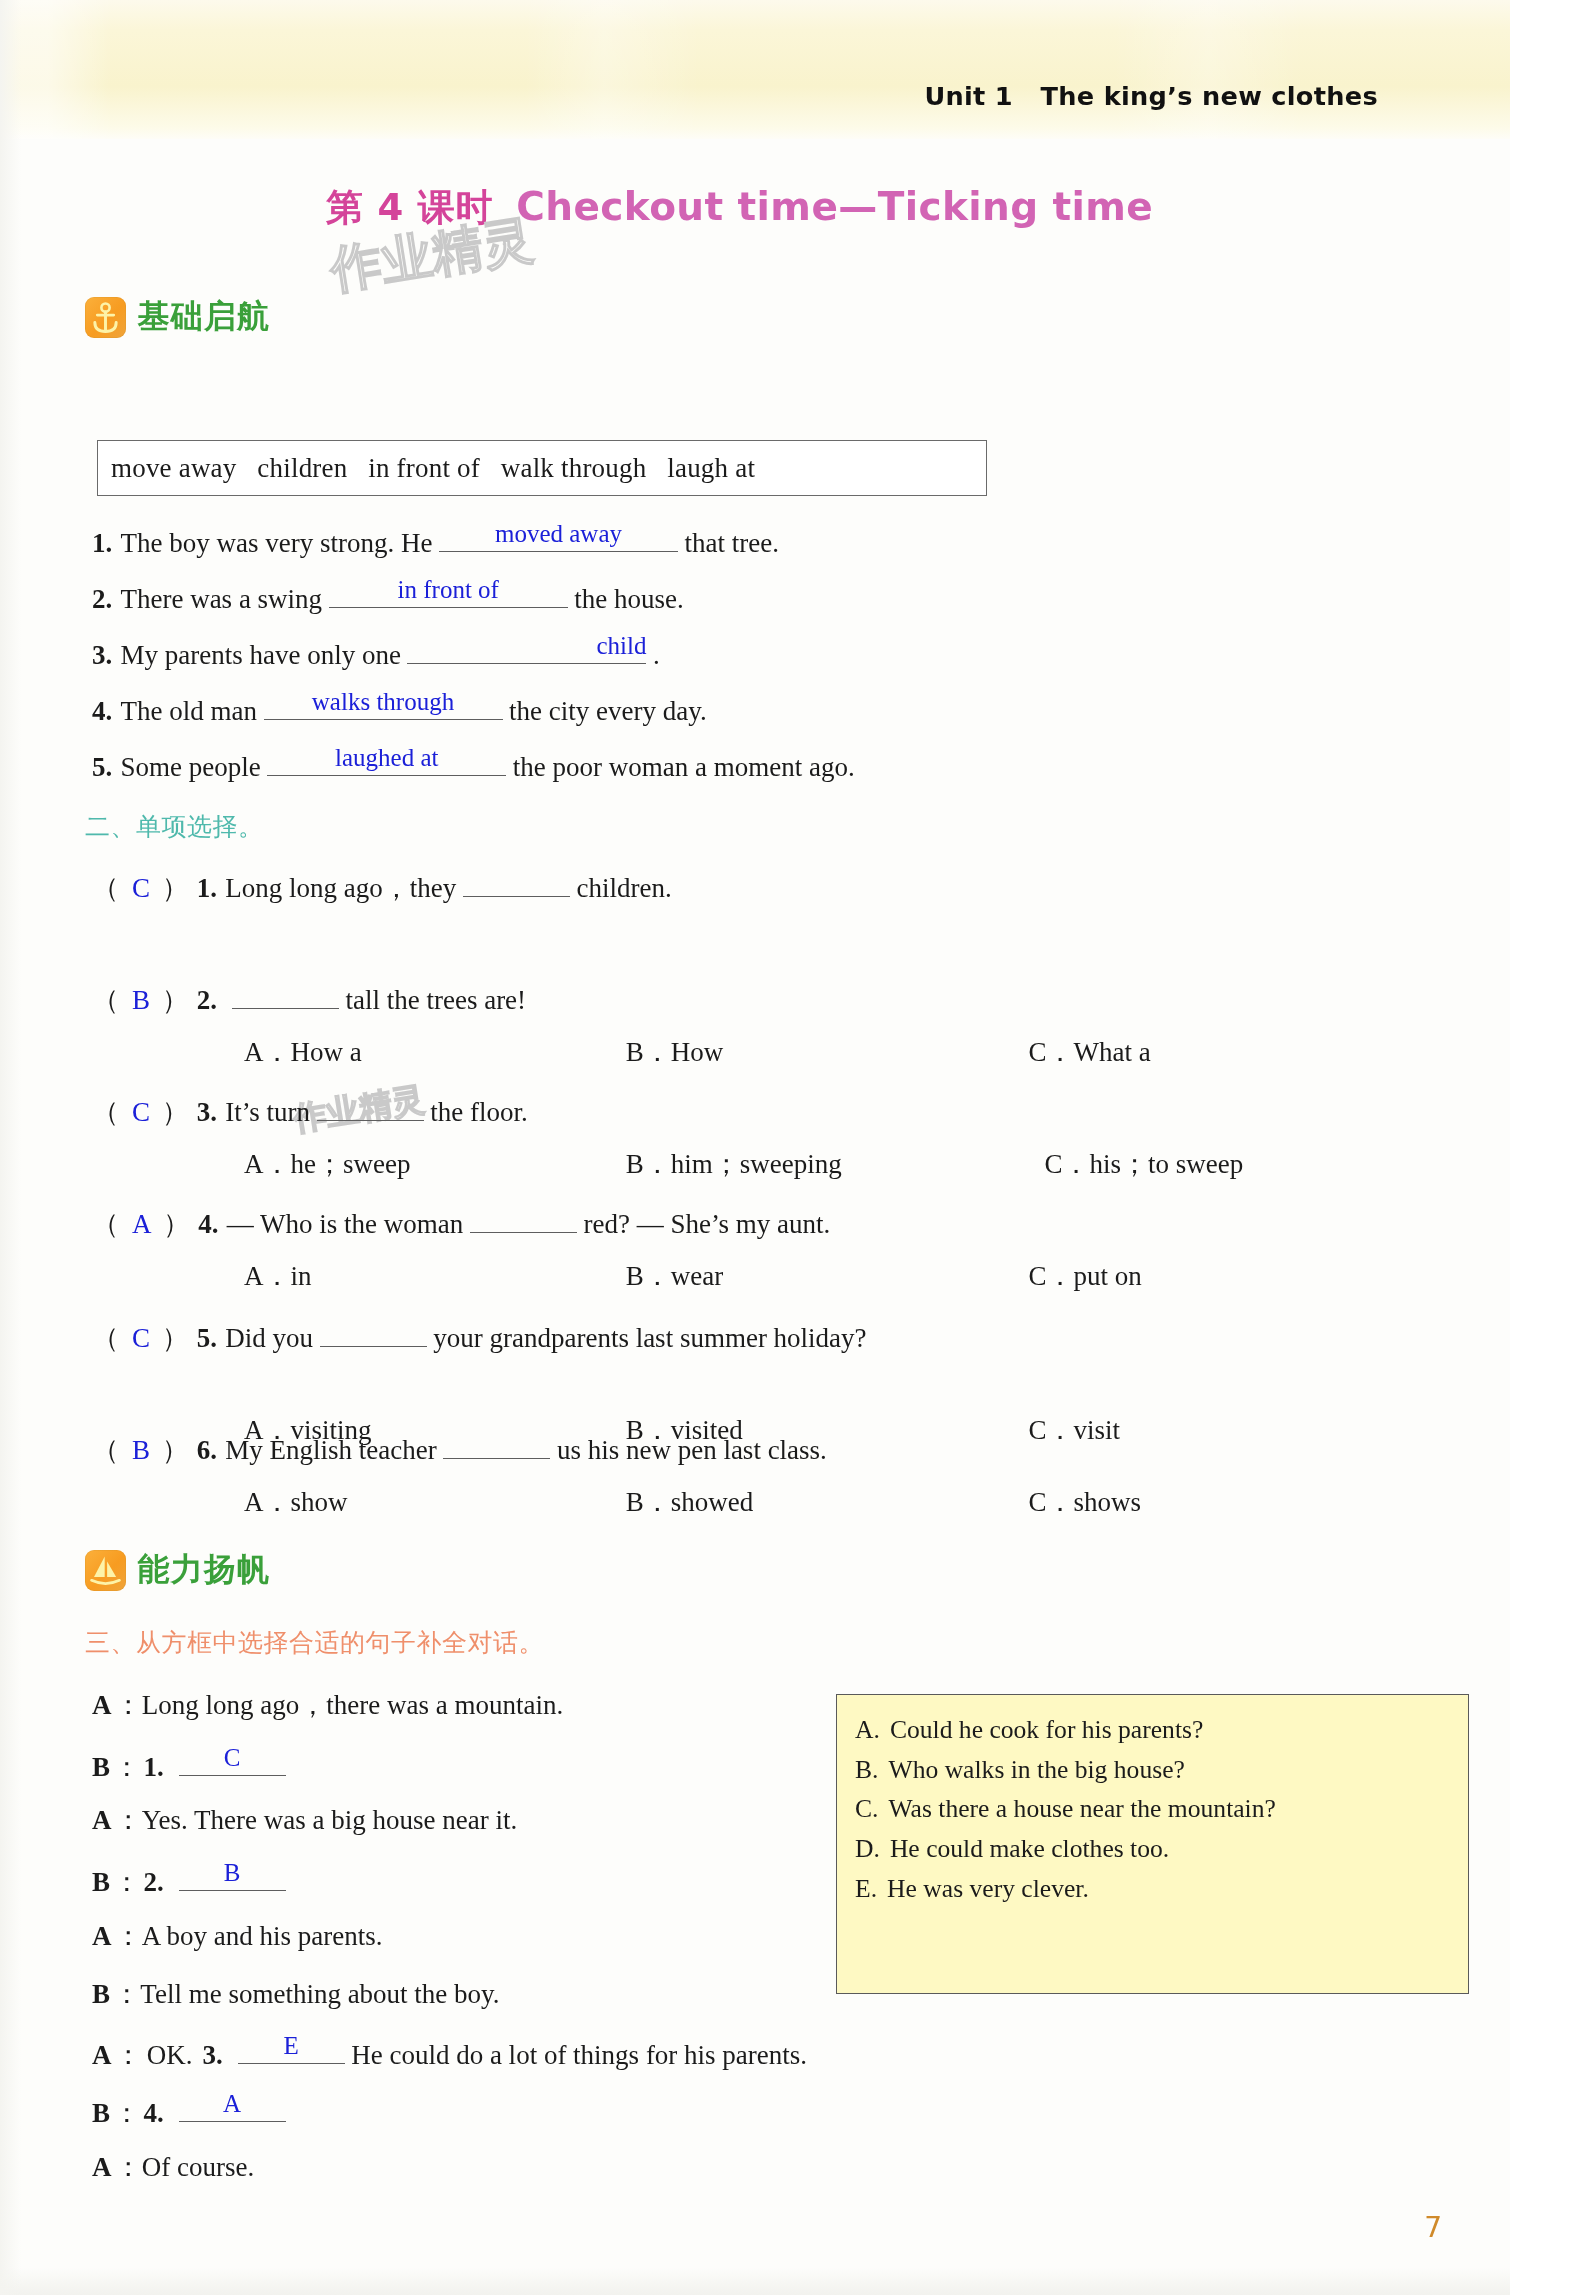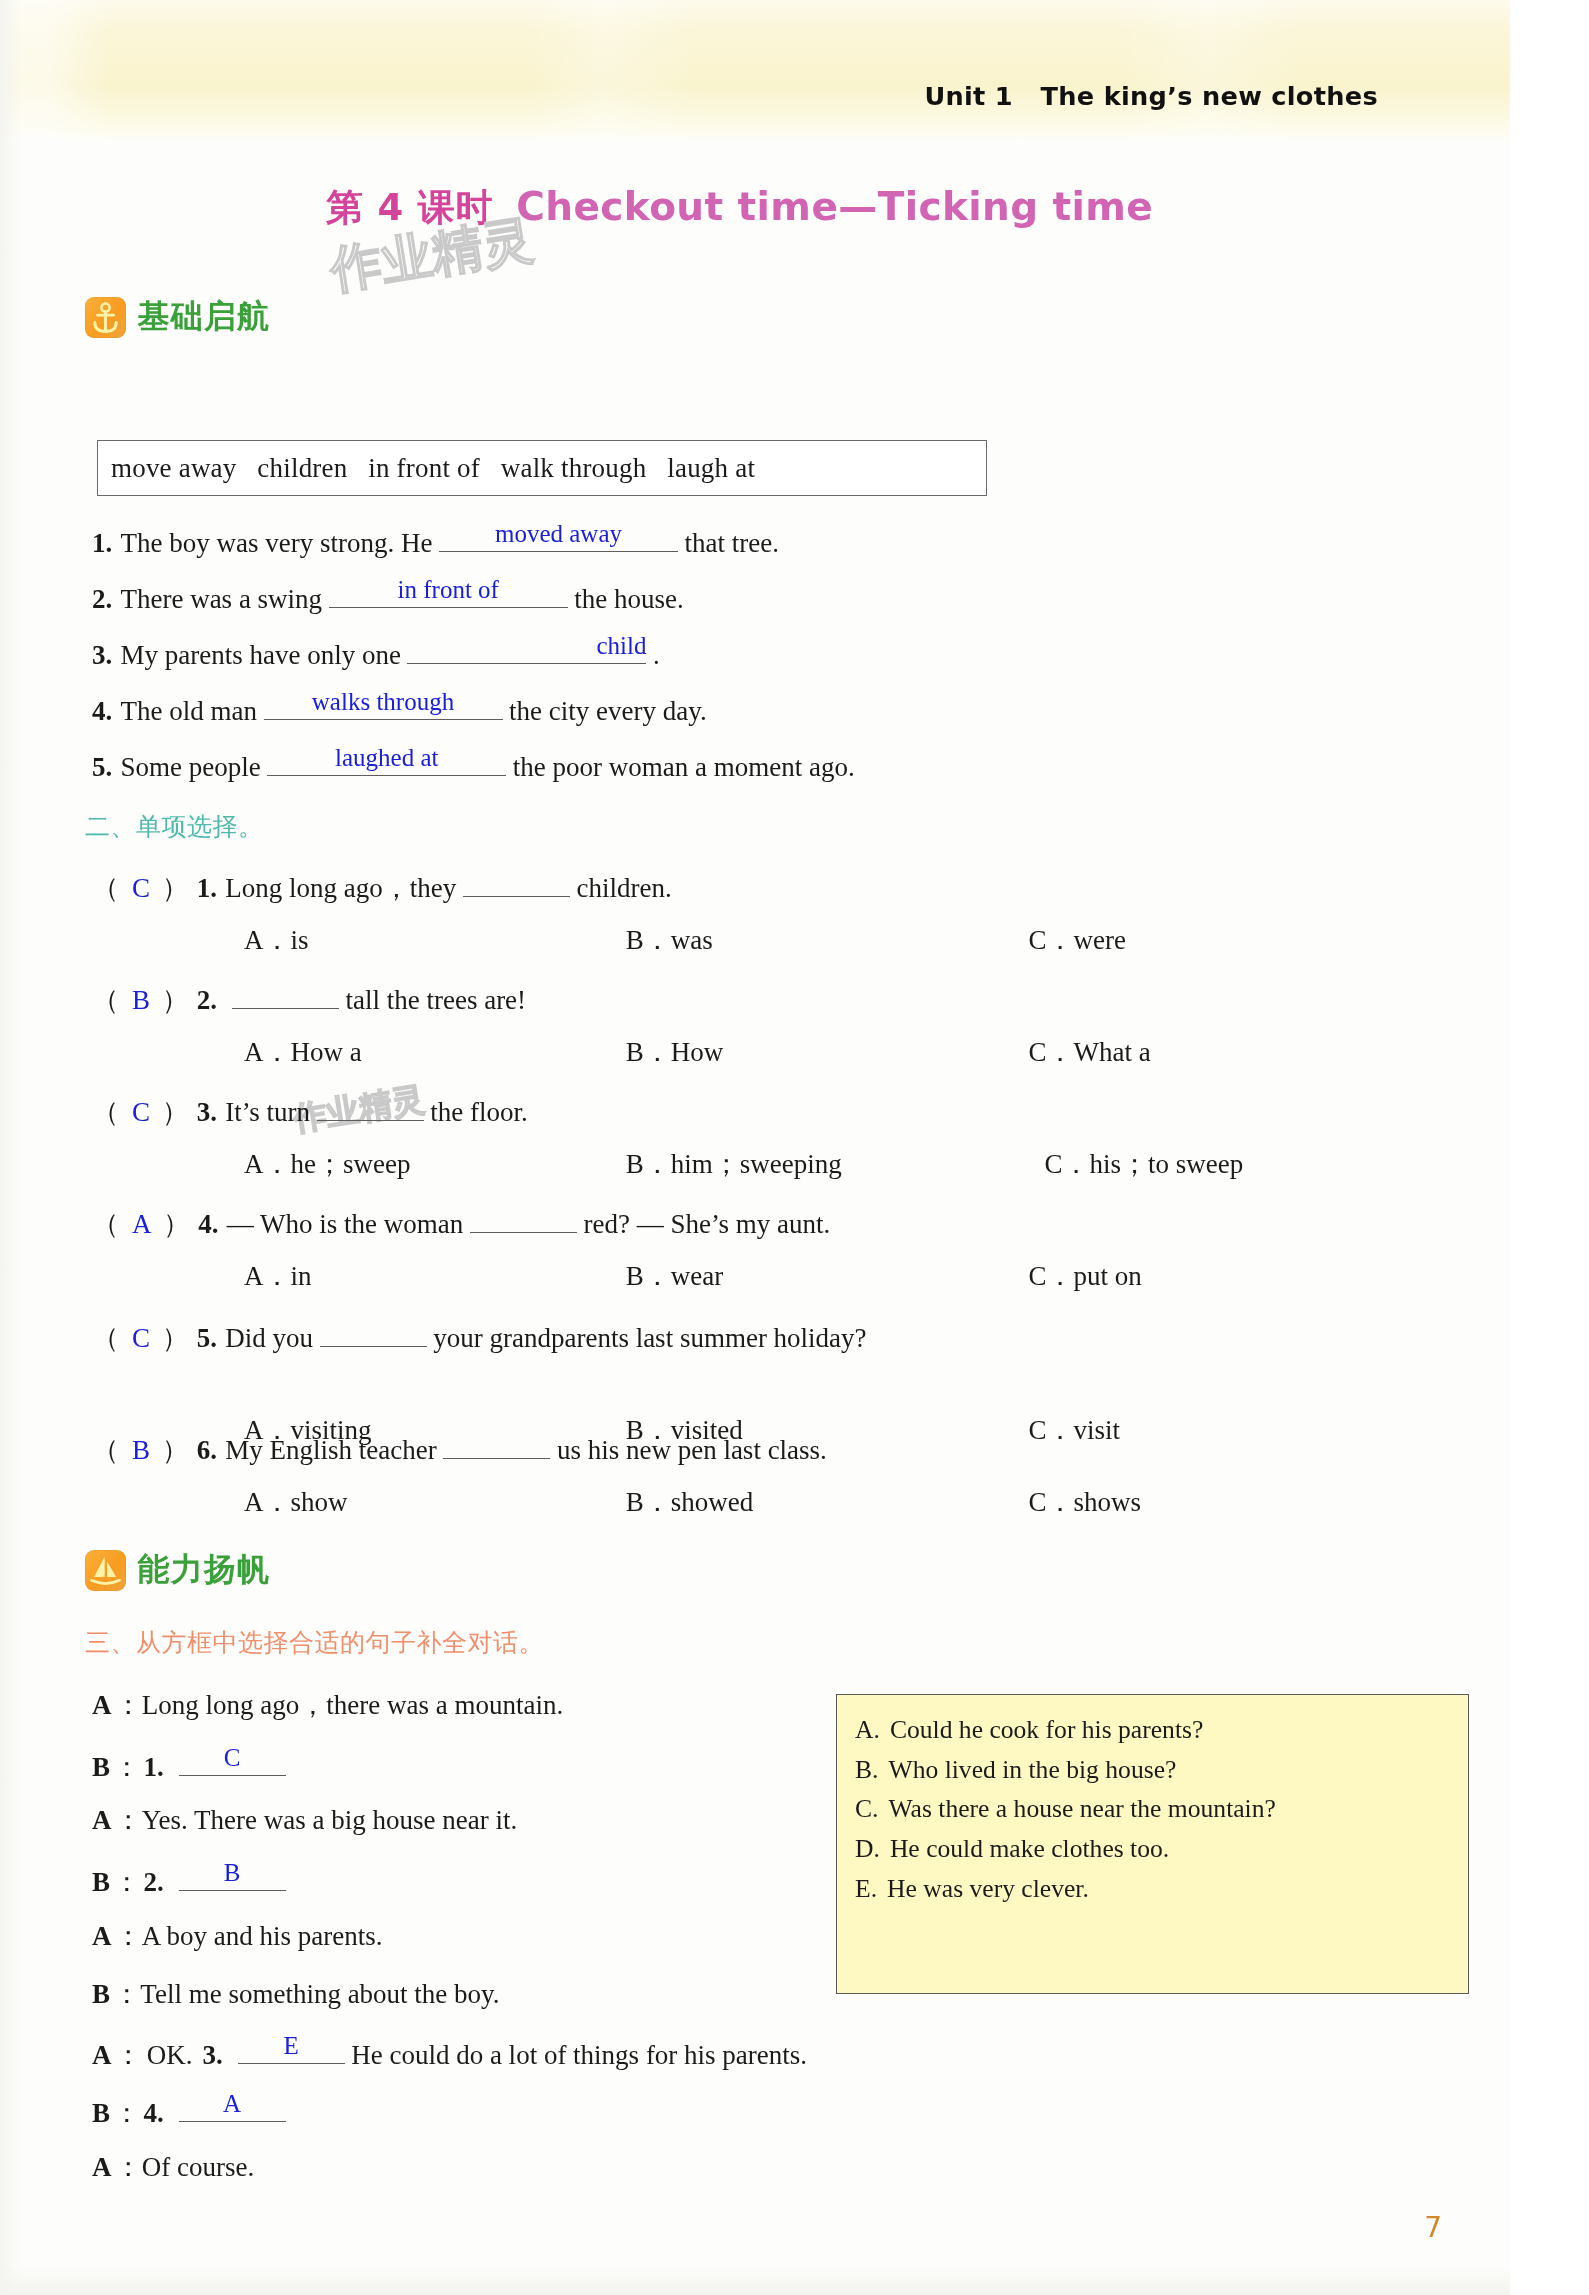--- a/index.html
+++ b/index.html
@@ -299,25 +299,20 @@
 
   <div class="mc-q" style="left:92px; top:866px;">
     <span class="mc-paren">（</span>
     <span class="mc-ans">C</span>
     <span class="mc-paren">）</span>
     <span class="qnum" style="margin-left:6.6px;">1.</span>
     <span>Long long ago，they</span>
     <span class="blank" style="width:107px;"></span>
     <span>children.</span>
   </div>
-  <div class="mc-opts" style="left:244px; top:922px;">
-    <span class="opt" style="width:375px;">A．is</span>
-    <span class="opt" style="width:396px;">B．was</span>
-    <span class="opt">C．were</span>
-  </div>
 
   <div class="mc-q" style="left:92px; top:978px;">
     <span class="mc-paren">（</span>
     <span class="mc-ans">B</span>
     <span class="mc-paren">）</span>
     <span class="qnum" style="margin-left:6.6px;">2.</span>
     <span class="blank" style="width:107px;"></span>
     <span>tall the trees are!</span>
   </div>
   <div class="mc-opts" style="left:244px; top:1034px;">
@@ -465,21 +460,21 @@
     <span class="dlg-spk">A</span>
     <span>：</span>
     <span>Of course.</span>
   </div>
 
   <div class="choice-box" style="left:836px; top:1694px; width:633px; height:300px;">
     <div class="choice-row">
       <span class="choice-letter">A.</span><span>Could he cook for his parents?</span>
     </div>
     <div class="choice-row">
-      <span class="choice-letter">B.</span><span>Who lived in the big house?</span>
+      <span class="choice-letter">B.</span><span>Who walks in the big house?</span>
     </div>
     <div class="choice-row">
       <span class="choice-letter">C.</span><span>Was there a house near the mountain?</span>
     </div>
     <div class="choice-row">
       <span class="choice-letter">D.</span><span>He could make clothes too.</span>
     </div>
     <div class="choice-row">
       <span class="choice-letter">E.</span><span>He was very clever.</span>
     </div>

